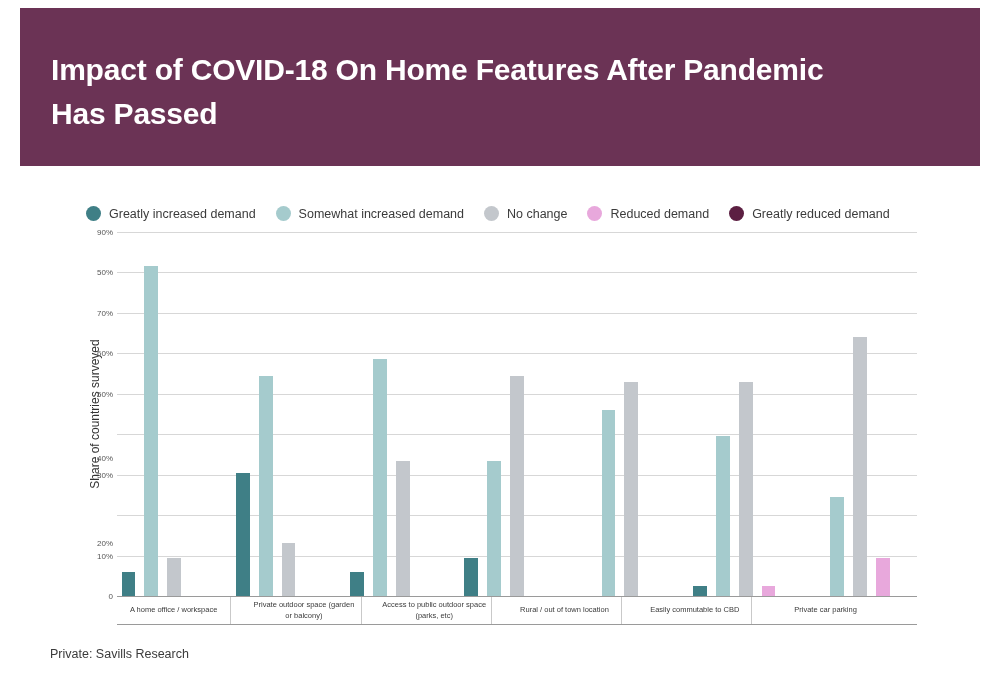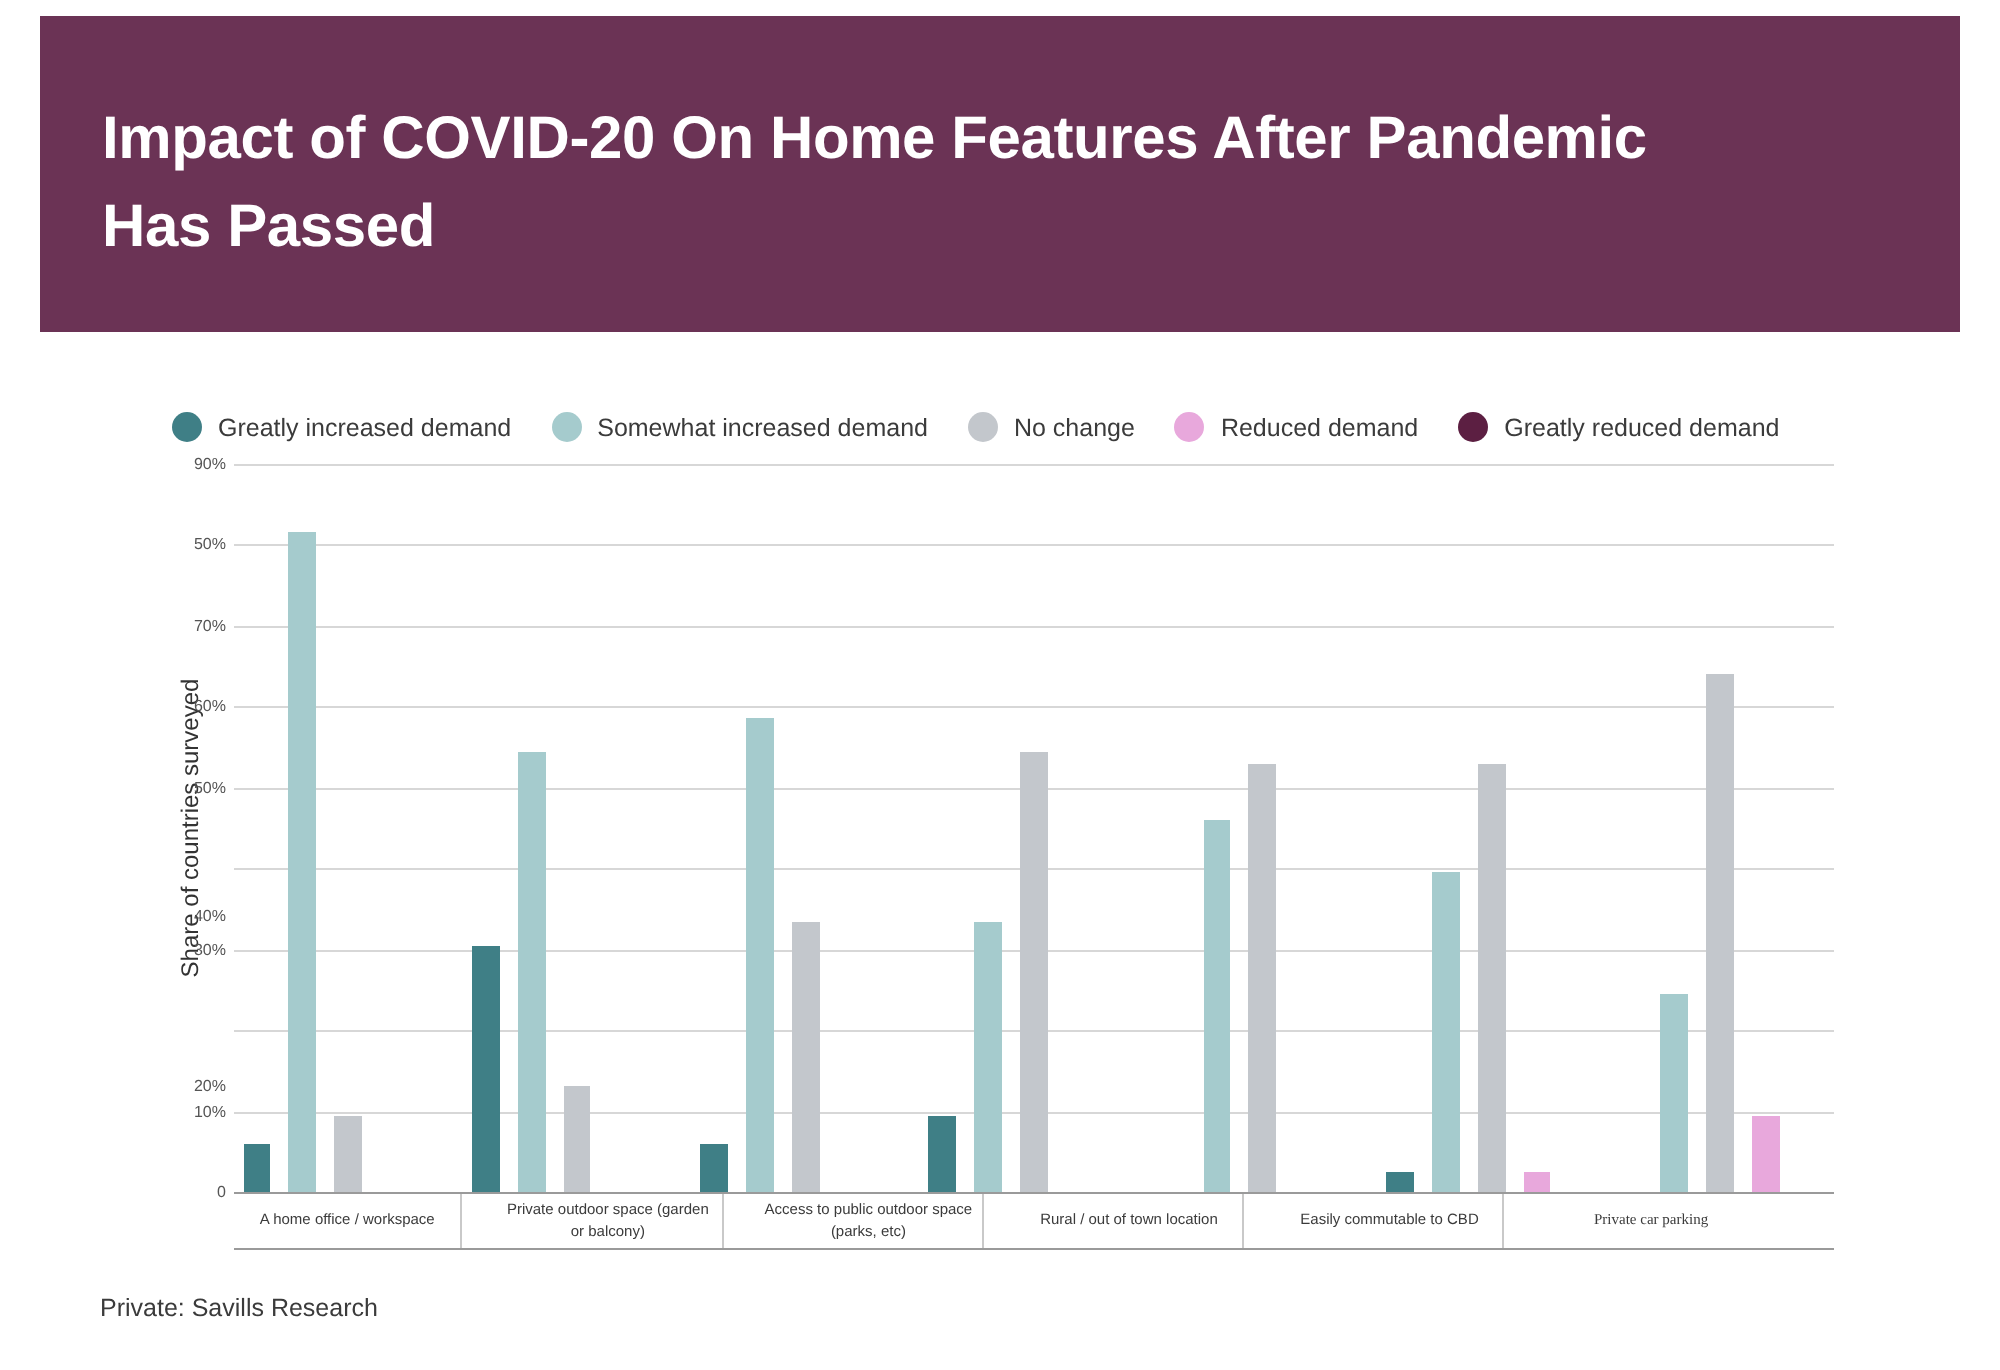--- a/index.html
+++ b/index.html
@@ -125,36 +125,36 @@
     border-right: 1px solid #c9c9c9;
     display: flex;
     align-items: center;
     justify-content: center;
     text-align: center;
     font-size: 7.5px;
     line-height: 1.35;
     color: #3b3b3b;
     padding: 1px 3px;
   }
-  .cat-cell:last-child { border-right: none; font-family: Liberation Serif, serif; }
+  .cat-cell:last-child { border-right: none; }
   
   #source {
     position: absolute;
     left: 50px; top: 647px;
     font-size: 12.5px;
     color: #3b3b3b;
   }
 </style>
 </head>
 <body>
 
 <div id="page">
 
   <div id="header">
-    <div id="header-title">Impact of COVID-20 On Home Features After Pandemic Has Passed</div>
+    <div id="header-title">Impact of COVID-18 On Home Features After Pandemic Has Passed</div>
   </div>
 
   <div id="legend">
       <div class="legend-item">
         <span class="legend-dot" style="background: rgb(63, 127, 134);"></span>
         <span class="legend-label">Greatly increased demand</span>
       </div>
       <div class="legend-item">
         <span class="legend-dot" style="background: rgb(165, 203, 205);"></span>
         <span class="legend-label">Somewhat increased demand</span>

